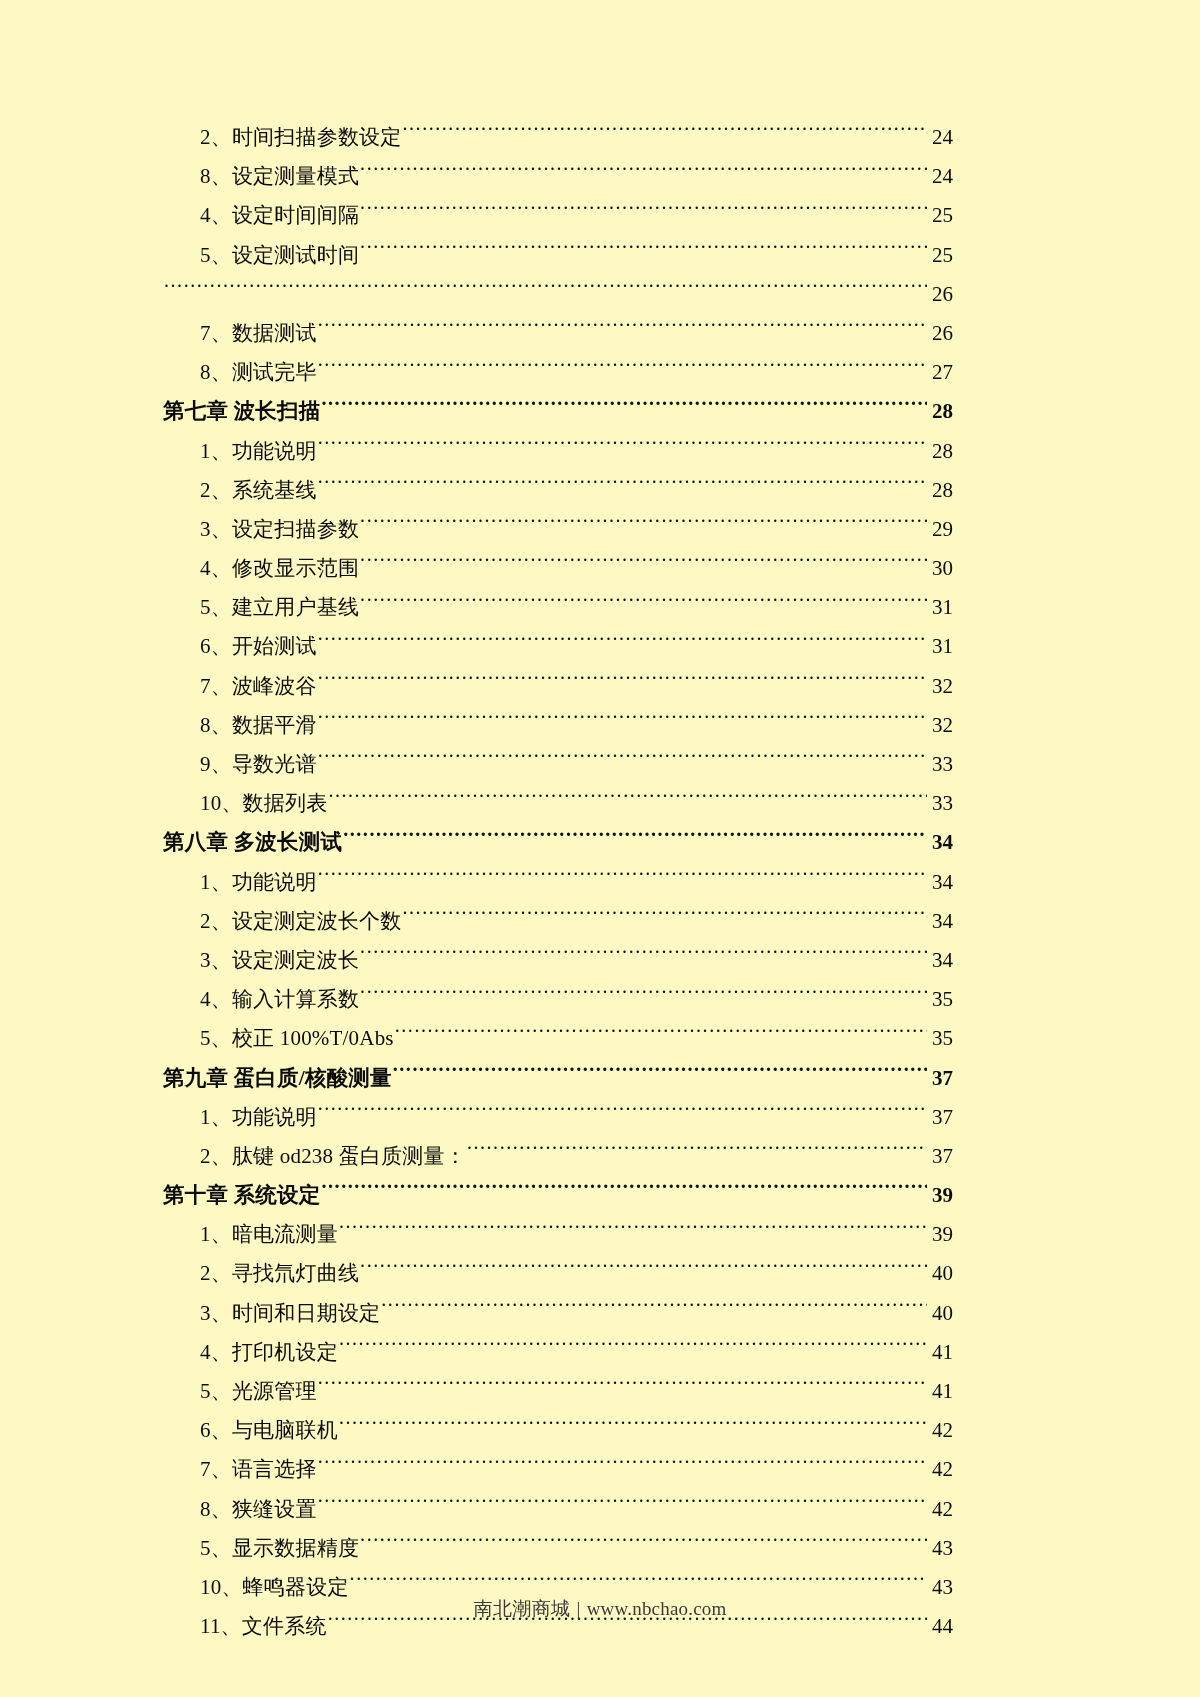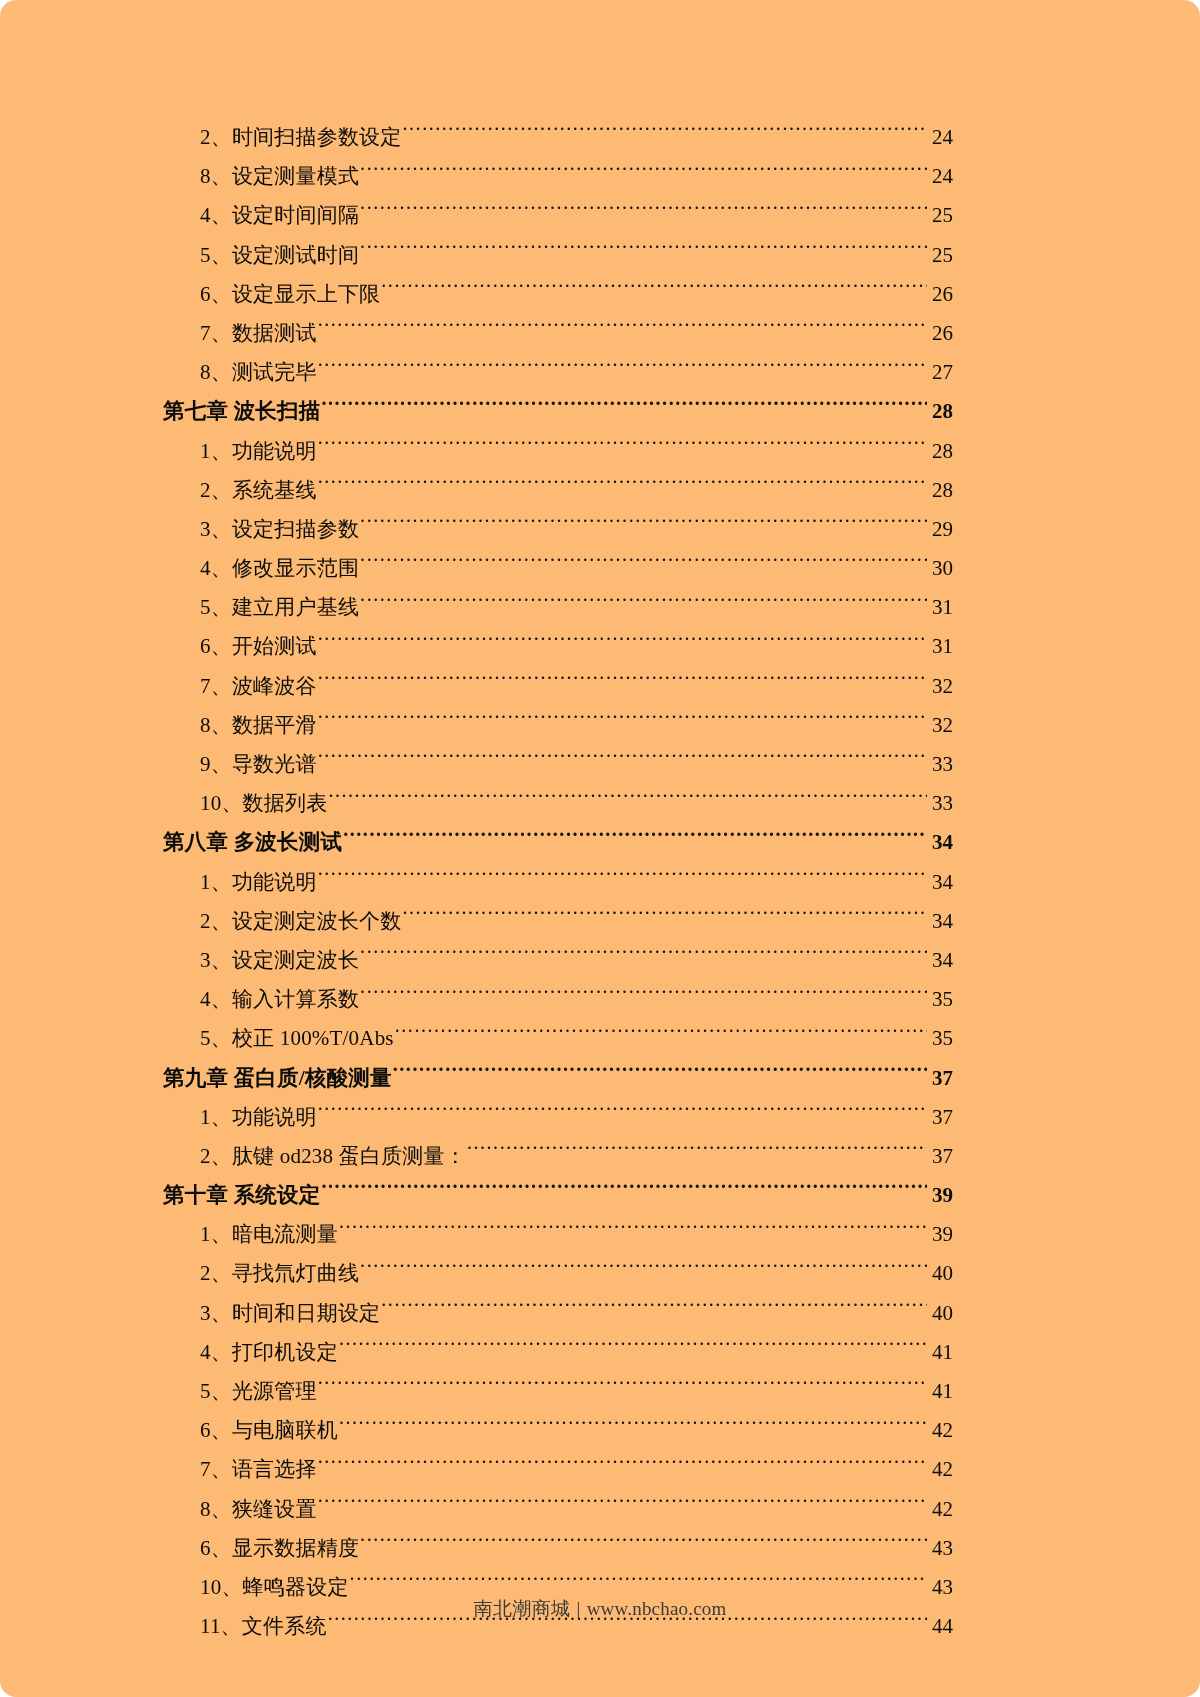--- a/index.html
+++ b/index.html
@@ -15,22 +15,21 @@
     position: relative;
     overflow: hidden;
   }
 
   .page {
     position: absolute;
     left: 0;
     top: 0;
     width: 1200px;
     height: 1697px;
-    background: #fdba74;
-    border-radius: 16px;
+    background: #fef9c3;
   }
 
   .toc {
     position: absolute;
     left: 163px;
     top: 118px;
     width: 790px;
   }
 
   .toc-row {
@@ -130,21 +129,20 @@
         <span class="label">4、设定时间间隔</span>
         <span class="leader"></span>
         <span class="pageno">25</span>
       </div>
       <div class="toc-row level-item">
         <span class="label">5、设定测试时间</span>
         <span class="leader"></span>
         <span class="pageno">25</span>
       </div>
       <div class="toc-row level-item">
-        <span class="label">6、设定显示上下限</span>
         <span class="leader"></span>
         <span class="pageno">26</span>
       </div>
       <div class="toc-row level-item">
         <span class="label">7、数据测试</span>
         <span class="leader"></span>
         <span class="pageno">26</span>
       </div>
       <div class="toc-row level-item">
         <span class="label">8、测试完毕</span>
@@ -290,21 +288,21 @@
         <span class="label">7、语言选择</span>
         <span class="leader"></span>
         <span class="pageno">42</span>
       </div>
       <div class="toc-row level-item">
         <span class="label">8、狭缝设置</span>
         <span class="leader"></span>
         <span class="pageno">42</span>
       </div>
       <div class="toc-row level-item">
-        <span class="label">6、显示数据精度</span>
+        <span class="label">5、显示数据精度</span>
         <span class="leader"></span>
         <span class="pageno">43</span>
       </div>
       <div class="toc-row level-item">
         <span class="label">10、蜂鸣器设定</span>
         <span class="leader"></span>
         <span class="pageno">43</span>
       </div>
       <div class="toc-row level-item">
         <span class="label">11、文件系统</span>

